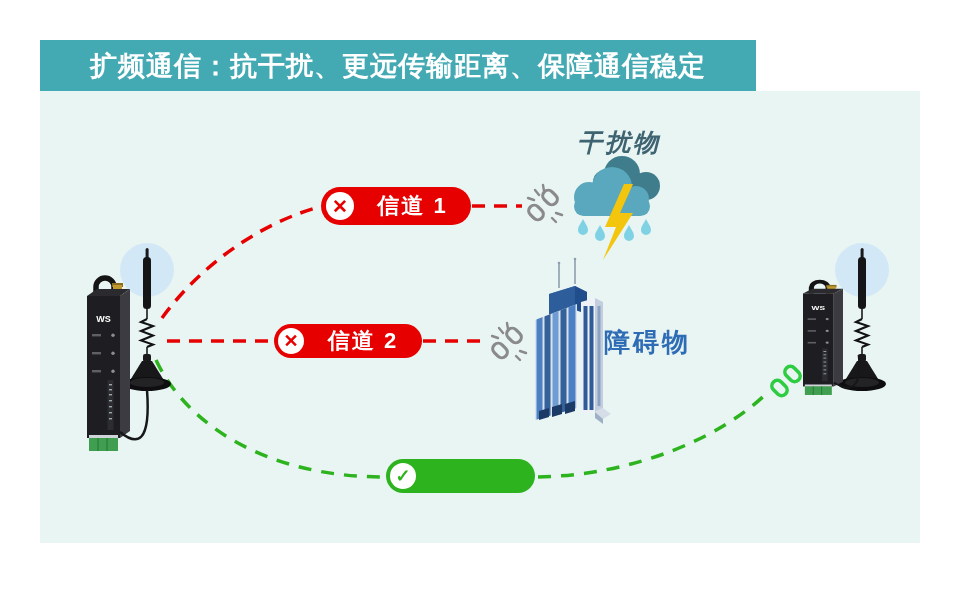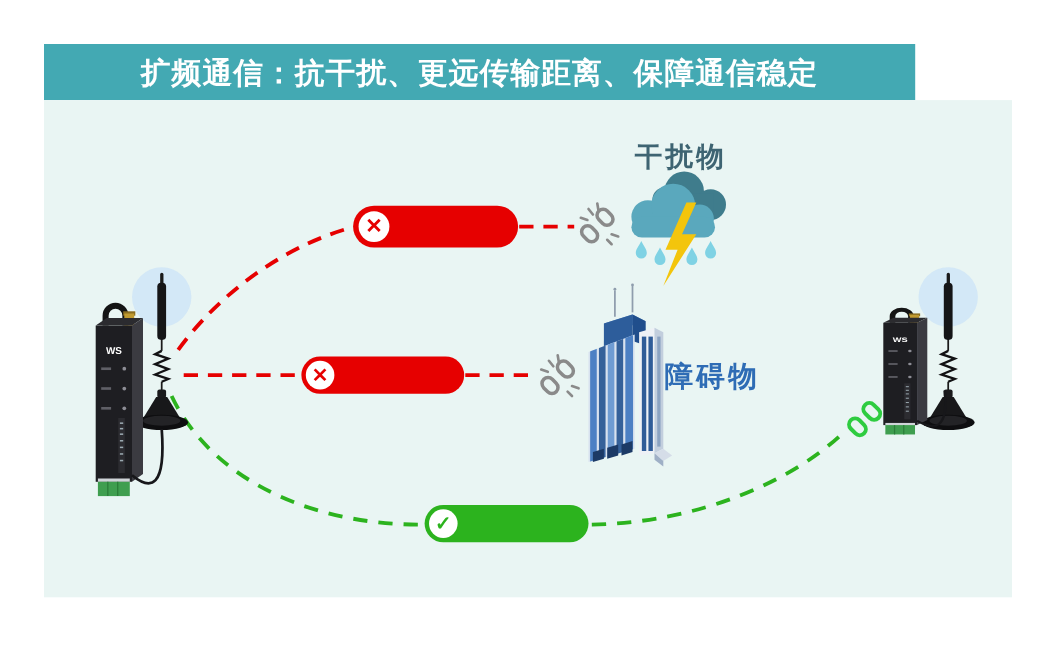--- a/index.html
+++ b/index.html
@@ -1,21 +1,21 @@
 <!DOCTYPE html>
 <html><head>
 <meta charset="utf-8">
 <style>
   html,body{margin:0;padding:0;}
   body{
     width:960px;height:600px;position:relative;background:#ffffff;
     font-family:"Liberation Sans",sans-serif;overflow:hidden;
   }
   .banner{
-    position:absolute;left:40px;top:40px;width:792px;height:51px;
+    position:absolute;left:40px;top:40px;width:716px;height:51px;
     background:#43a9b3;color:#ffffff;display:flex;align-items:center;justify-content:center;
     font-size:27px;font-weight:700;letter-spacing:1px;
   }
   .stage{
     position:absolute;left:40px;top:91px;width:880px;height:452px;
     background:#e9f5f3;
   }
   .scene{position:absolute;left:0;top:0;width:960px;height:600px;}
   .badge{
     position:absolute;display:flex;align-items:center;
@@ -28,21 +28,21 @@
   .badge .lbl{flex:1;text-align:center;letter-spacing:2px;}
   .badge-red{background:#e60000;}
   .badge-green{background:#2cb31e;}
   #badge-ch1{left:321px;top:187px;width:150px;height:38px;font-size:22px;}
   #badge-ch1 .dot{width:28px;height:28px;margin-left:5px;color:#e60000;font-size:19px;}
   #badge-ch2{left:274px;top:324px;width:148px;height:34px;font-size:22px;}
   #badge-ch2 .dot{width:26px;height:26px;margin-left:4px;color:#e60000;font-size:18px;}
   #badge-ch3{left:386px;top:459px;width:149px;height:34px;font-size:22px;}
   #badge-ch3 .dot{width:26px;height:26px;margin-left:4px;color:#2cb31e;font-size:18px;}
   .annot{position:absolute;font-weight:700;letter-spacing:3px;}
-  #lbl-interference{left:577px;top:126px;font-size:25px;color:#3e6472;}
+  #lbl-interference{left:577px;top:126px;font-size:25px;color:#3e6472;font-style:italic;}
   #lbl-obstacle{left:604px;top:325px;font-size:26px;color:#2e6cb5;font-family:Liberation Serif, serif;}
 </style>
 </head>
 <body>
 
 <div class="banner">
   <span>扩频通信：抗干扰、更远传输距离、保障通信稳定</span>
 </div>
 
 <div class="stage"></div>
@@ -198,22 +198,24 @@
   </g>
 
   <g>
     <use href="#ant" transform="translate(802,248)"></use>
     <use href="#gwbox" transform="translate(803,262) scale(0.93,0.655)"></use>
   </g>
 </svg>
 
 <div class="badge badge-red" id="badge-ch1">
   <span class="dot">✕</span>
+  <span class="lbl">信道 1</span>
 </div>
 <div class="badge badge-red" id="badge-ch2">
   <span class="dot">✕</span>
+  <span class="lbl">信道 2</span>
 </div>
 <div class="badge badge-green" id="badge-ch3">
   <span class="dot">✓</span>
 </div>
 
 <div class="annot" id="lbl-interference">干扰物</div>
 <div class="annot" id="lbl-obstacle">障碍物</div>
 
 </body></html>

